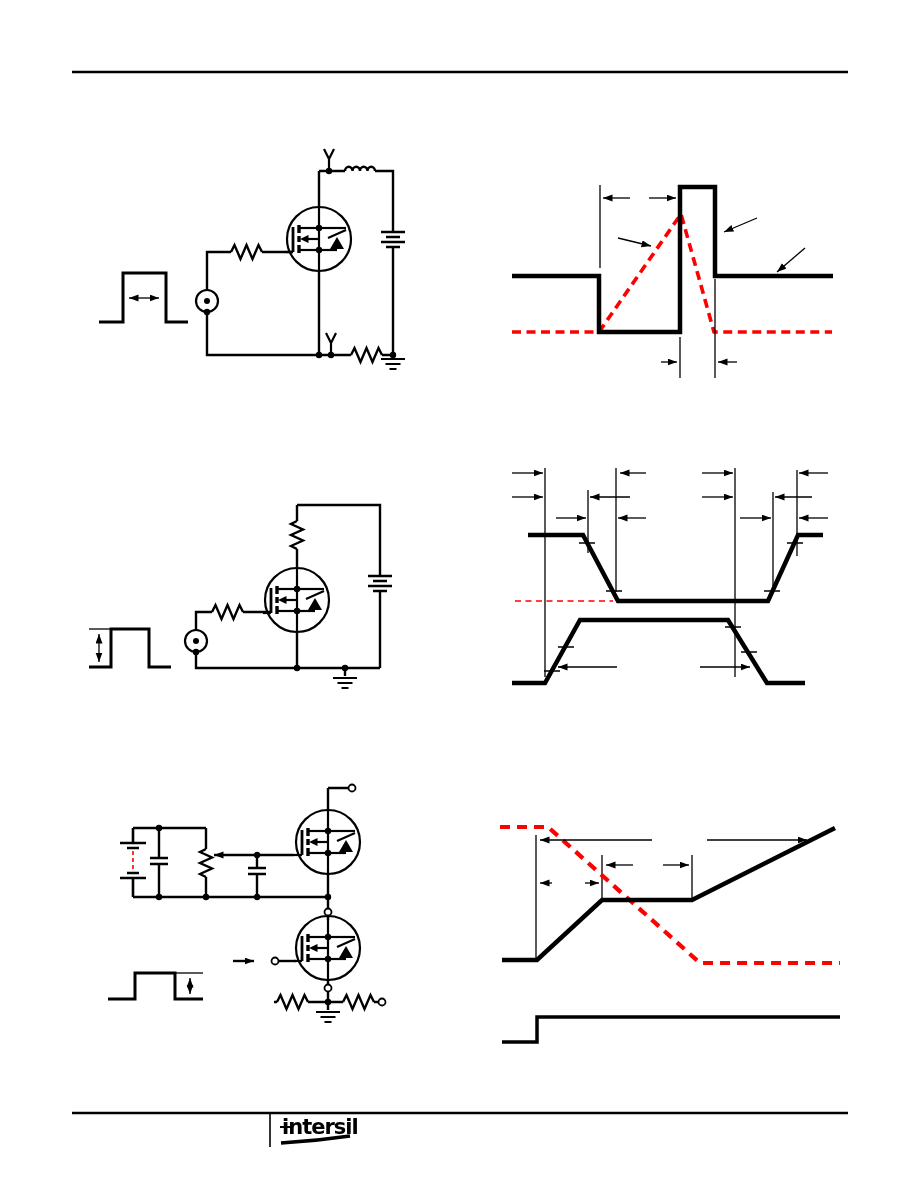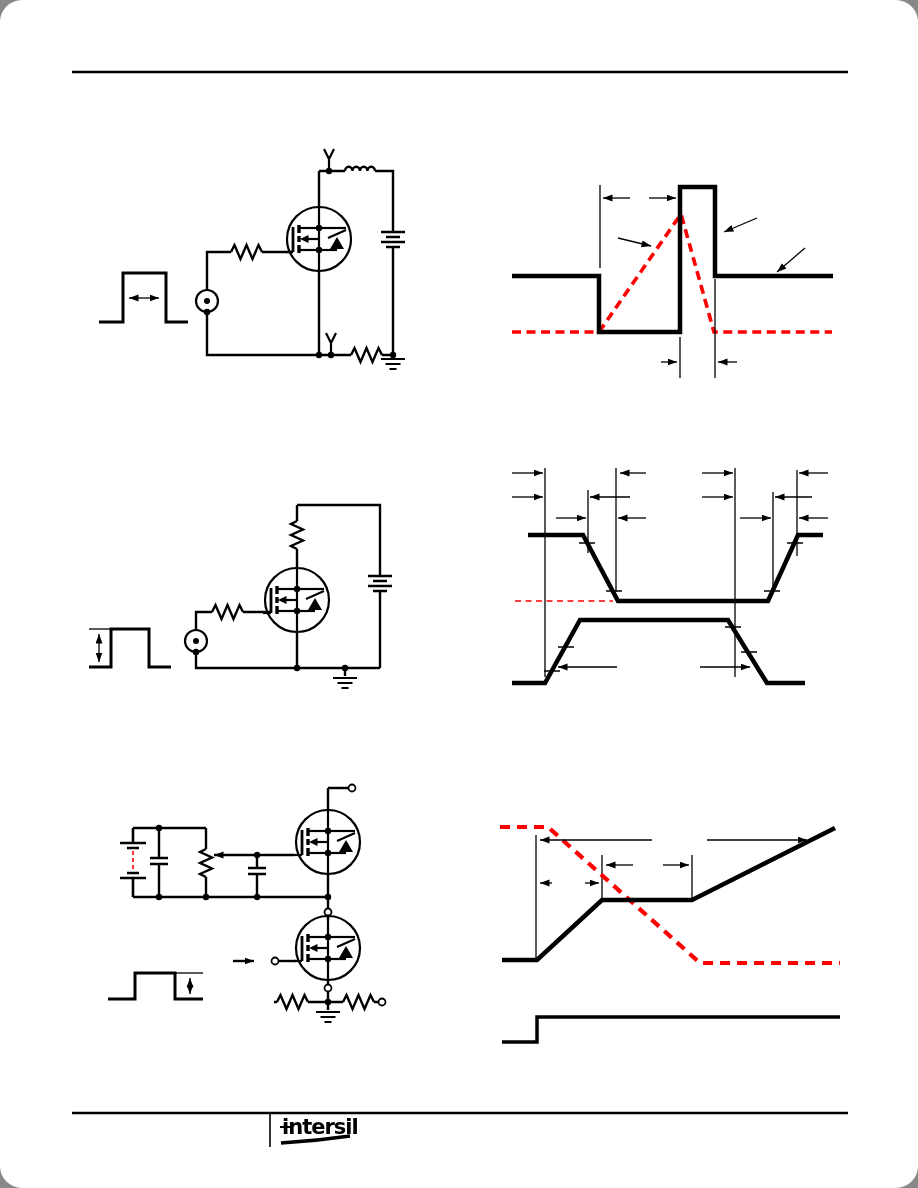--- a/index.html
+++ b/index.html
@@ -1,17 +1,17 @@
 <!DOCTYPE html>
 <html style="--ink: #000000; --accent: #ff0000; --paper: #ffffff;"><head>
 <meta charset="utf-8">
 <style>
   html,body{margin:0;padding:0;background:#888;}
   #page{position:relative;width:918px;height:1188px;background:var(--paper,#fff);margin:0 auto;
-        font-family:"DejaVu Sans","Liberation Sans",sans-serif;overflow:hidden;border-radius:22px;}
+        font-family:"DejaVu Sans","Liberation Sans",sans-serif;overflow:hidden;}
   svg{position:absolute;left:0;top:0;}
   svg *{stroke-linecap:butt;}
   .wire{stroke:var(--ink);stroke-width:2.4;fill:none;}
   .thick{stroke:var(--ink);stroke-width:4.5;fill:none;stroke-linejoin:miter;}
   .pulse{stroke:var(--ink);stroke-width:3;fill:none;}
   .thin{stroke:var(--ink);stroke-width:1.3;fill:none;}
   .dim{stroke:var(--ink);stroke-width:1.3;fill:none;}
   .dot{fill:var(--ink);stroke:none;}
   .oc{fill:var(--paper,#fff);stroke:var(--ink);stroke-width:1.8;}
   .redthick{stroke:var(--accent);stroke-width:3.6;fill:none;stroke-dasharray:9 5.5;}

